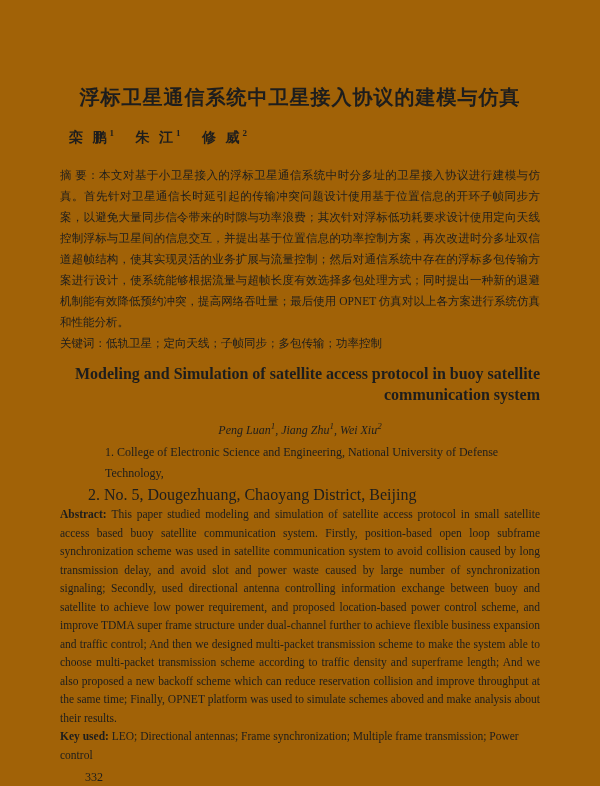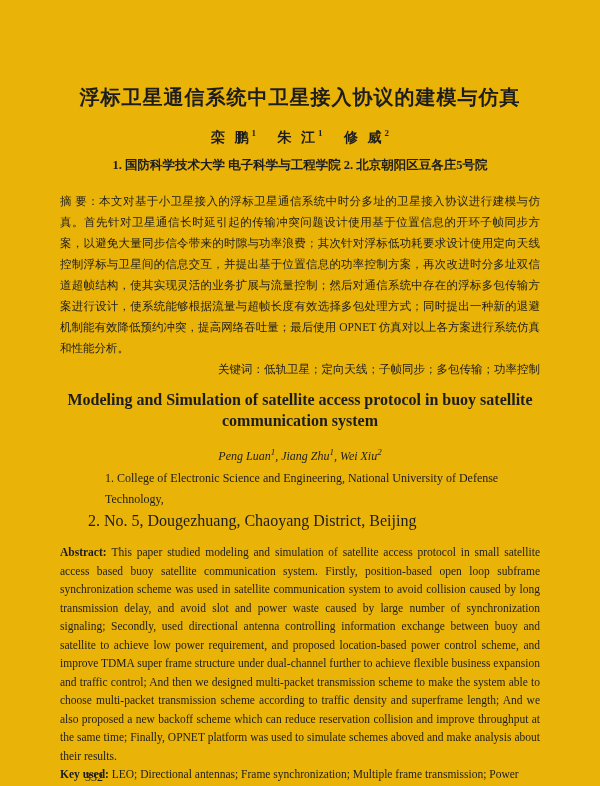--- a/index.html
+++ b/index.html
@@ -4,21 +4,21 @@
 <style>
   html, body {
     margin: 0;
     padding: 0;
     background: #ffffff;
   }
   .page {
     position: relative;
     width: 600px;
     height: 786px;
-    background: #eab308;
+    background: #a16207;
     color: #1d1d1d;
     overflow: hidden;
     font-family: "Liberation Serif", "DejaVu Serif", serif;
   }
   .content {
     position: absolute;
     left: 60px;
     top: 0;
     width: 480px;
   }
@@ -26,21 +26,21 @@
   .cn-title {
     margin-top: 84px;
     text-align: center;
     font-size: 20px;
     font-weight: 700;
     letter-spacing: 1px;
     line-height: 26px;
   }
   .cn-authors {
     margin-top: 10px;
-    text-align: center;
+    text-align: left;
     font-size: 14px;
     font-weight: 700;
     line-height: 20px;
   }
   .cn-author {
     display: inline-block;
     margin: 0 9px;
     letter-spacing: 3px;
   }
   .cn-author sup, .en-author sup {
@@ -61,26 +61,26 @@
     text-align: justify;
   }
   .cn-abstract .label,
   .cn-keywords .label {
     font-weight: 400;
   }
   .cn-keywords {
     margin: 0;
     font-size: 11.5px;
     line-height: 21px;
-    text-align: right;
+    text-align: left;
   }
   
   .en-title {
     margin-top: 9px;
-    text-align: center;
+    text-align: right;
     font-size: 16px;
     font-weight: 700;
     line-height: 21px;
   }
   .en-authors {
     margin-top: 0;
     text-align: center;
     font-size: 12px;
     line-height: 16px;
     font-style: italic;
@@ -91,21 +91,20 @@
     font-size: 12px;
     line-height: 21px;
   }
   .en-affiliation-2 {
     margin: 0;
     padding-left: 28px;
     font-size: 16px;
     line-height: 21px;
   }
   .en-abstract {
-    margin-top: 12px;
     font-size: 11.5px;
     line-height: 18.5px;
     text-align: justify;
   }
   .en-abstract .label,
   .en-keywords .label {
     font-weight: 700;
   }
   .en-keywords {
     margin: 0;
@@ -129,21 +128,20 @@
   <div class="content">
 
     <h1 class="cn-title">浮标卫星通信系统中卫星接入协议的建模与仿真</h1>
 
     <div class="cn-authors">
       <span class="cn-author"><span>栾 鹏</span><sup>1</sup></span>
       <span class="cn-author"><span>朱 江</span><sup>1</sup></span>
       <span class="cn-author"><span>修 威</span><sup>2</sup></span>
     </div>
 
-    <div class="cn-affiliation">1. 国防科学技术大学 电子科学与工程学院 2. 北京朝阳区豆各庄5号院</div>
 
     <p class="cn-abstract"><span class="label">摘 要：</span><span>本文对基于小卫星接入的浮标卫星通信系统中时分多址的卫星接入协议进行建模与仿真。首先针对卫星通信长时延引起的传输冲突问题设计使用基于位置信息的开环子帧同步方案，以避免大量同步信令带来的时隙与功率浪费；其次针对浮标低功耗要求设计使用定向天线控制浮标与卫星间的信息交互，并提出基于位置信息的功率控制方案，再次改进时分多址双信道超帧结构，使其实现灵活的业务扩展与流量控制；然后对通信系统中存在的浮标多包传输方案进行设计，使系统能够根据流量与超帧长度有效选择多包处理方式；同时提出一种新的退避机制能有效降低预约冲突，提高网络吞吐量；最后使用 OPNET 仿真对以上各方案进行系统仿真和性能分析。</span></p>
 
     <p class="cn-keywords"><span class="label">关键词：</span><span>低轨卫星；定向天线；子帧同步；多包传输；功率控制</span></p>
 
     <h2 class="en-title">Modeling and Simulation of satellite access protocol in buoy satellite communication system</h2>
 
     <div class="en-authors">
       <span class="en-author"><span>Peng Luan</span><sup>1</sup><span>, </span></span>
       <span class="en-author"><span>Jiang Zhu</span><sup>1</sup><span>, </span></span>

